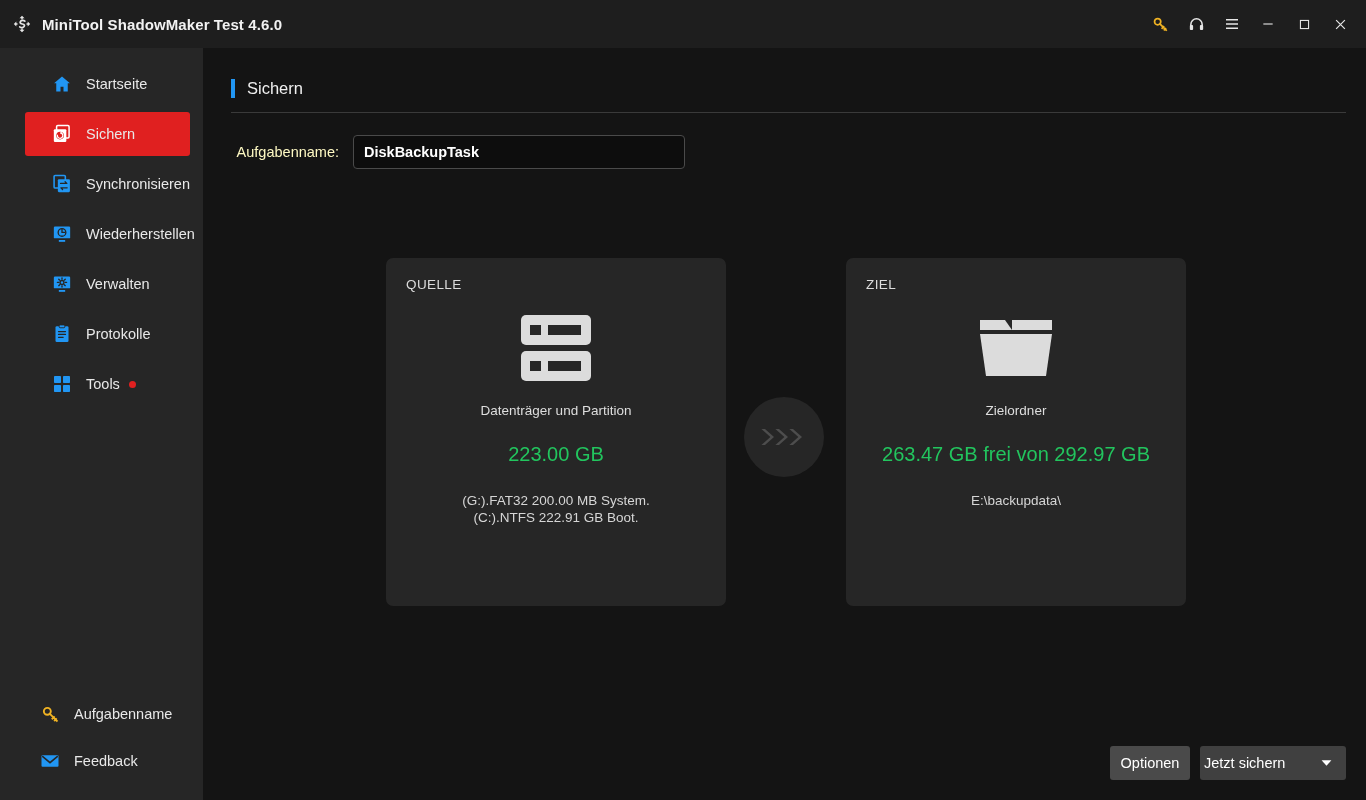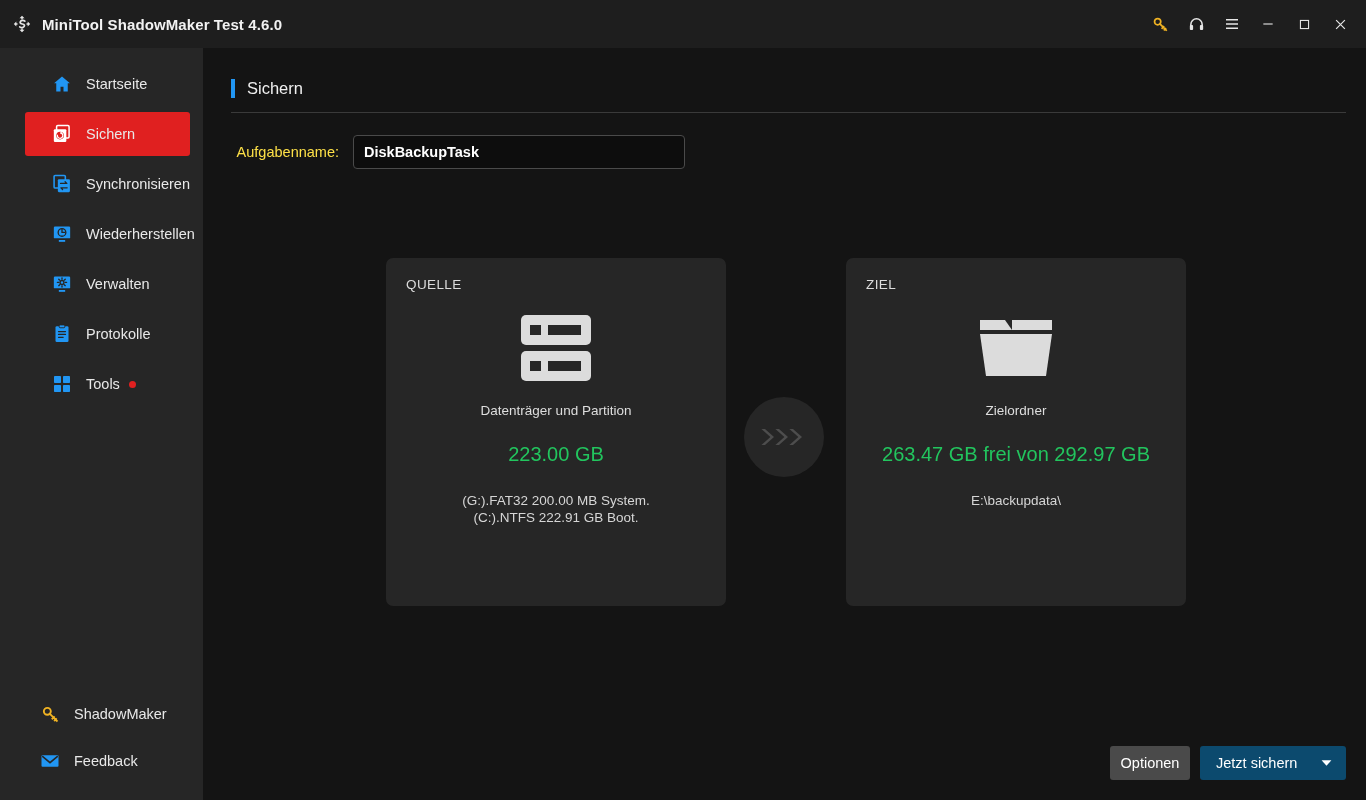--- a/index.html
+++ b/index.html
@@ -122,21 +122,21 @@
     background: #3a3a3a;
   }
 
   
   .task-row {
     margin: 22px 0 0 28px;
     display: flex;
     align-items: center;
   }
   .task-label {
-    color: #fde047;
+    color: #fef9c3;
     font-size: 14.5px;
     width: 108px;
     text-align: right;
     flex: 0 0 108px;
   }
   .task-input {
     margin-left: 14px;
     width: 332px;
     height: 34px;
     background: #0d0d0d;
@@ -238,23 +238,23 @@
     cursor: pointer;
     display: flex;
     align-items: center;
     justify-content: center;
   }
   .btn-options {
     background: #4a4a4a;
     width: 80px;
   }
   .btn-backup {
-    background: #0c4a6e;
+    background: #404040;
     margin-left: 10px;
-    padding: 0 14px 0 16px;
+    padding: 0 14px 0 4px;
     min-width: 146px;
     justify-content: space-between;
   }
   .btn-backup .caret { margin-left: 22px; display: flex; }
 </style>
 </head>
 <body>
 
 <div id="app">
 
@@ -395,21 +395,21 @@
       </div>
 
       <div class="nav-bottom">
         <div class="nav-item">
           <span class="nav-icon">
             <svg width="19" height="19" viewBox="0 0 24 24">
               <circle cx="8" cy="8" r="4.4" fill="none" stroke="#f0b323" stroke-width="2.4"></circle>
               <path d="M11.2 11.2 20 20M16.4 15.2l-2 2M19 17.8l-1.6 1.6" stroke="#f0b323" stroke-width="2.4" stroke-linecap="square" fill="none"></path>
             </svg>
           </span>
-          <span class="nav-label">ShadowMaker</span>
+          <span class="nav-label">Aufgabenname</span>
         </div>
         <div class="nav-item">
           <span class="nav-icon">
             <svg width="20" height="20" viewBox="0 0 24 24">
               <rect x="1.8" y="5" width="20.4" height="14" rx="1.2" fill="#2196f3"></rect>
               <path d="M2.6 6.2 12 14l9.4-7.8" fill="none" stroke="#262626" stroke-width="1.9"></path>
             </svg>
           </span>
           <span class="nav-label">Feedback</span>
         </div>

